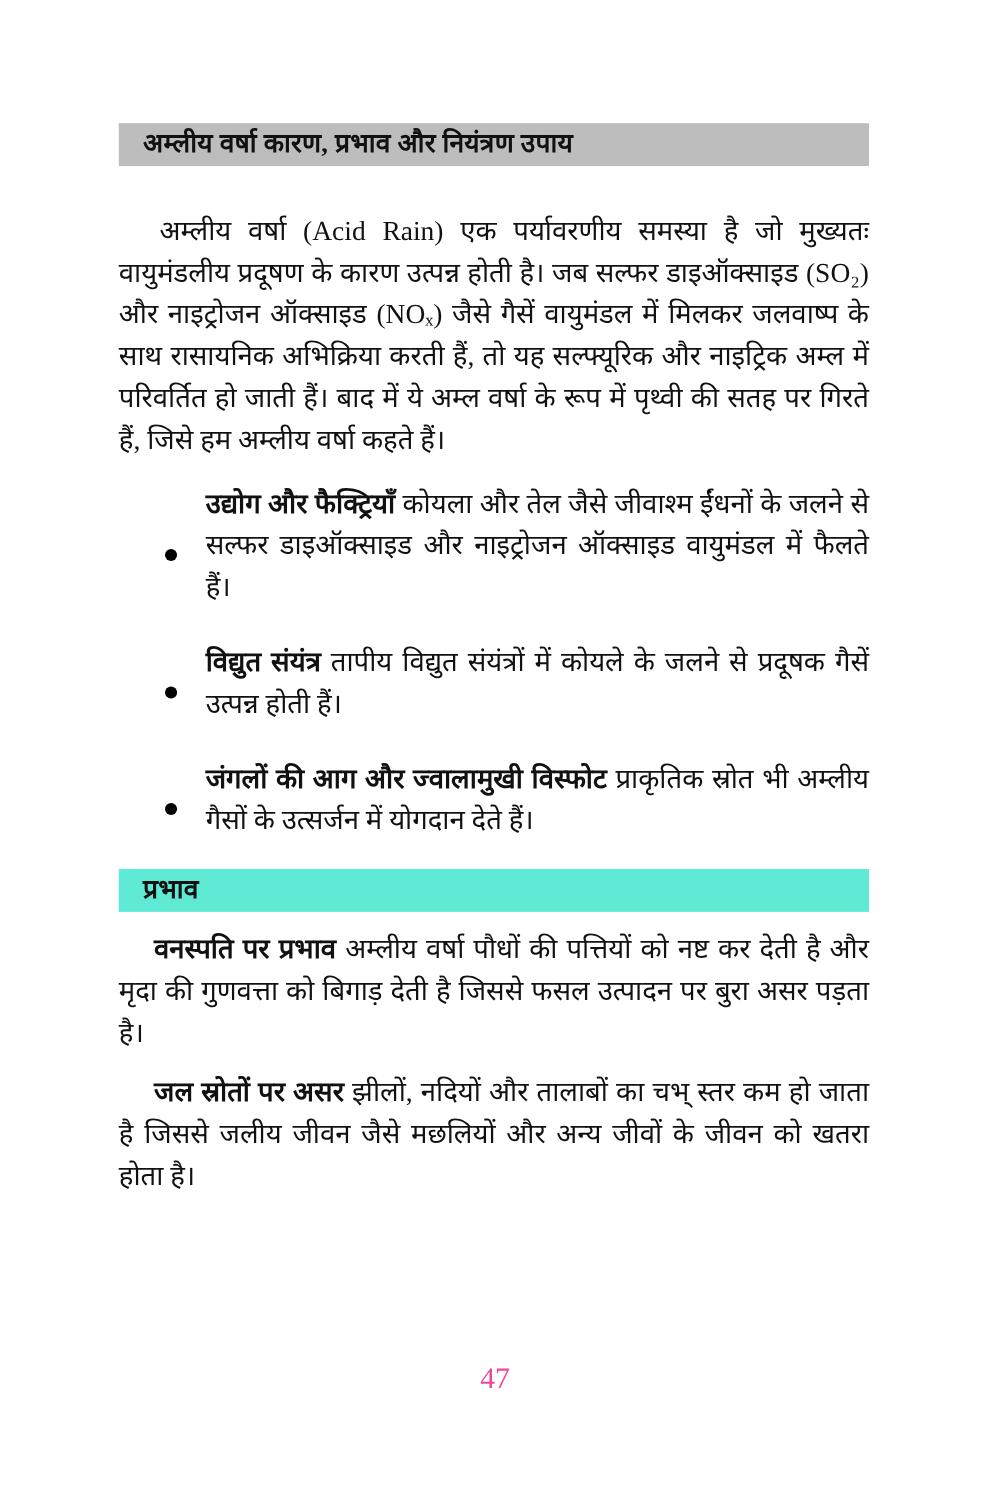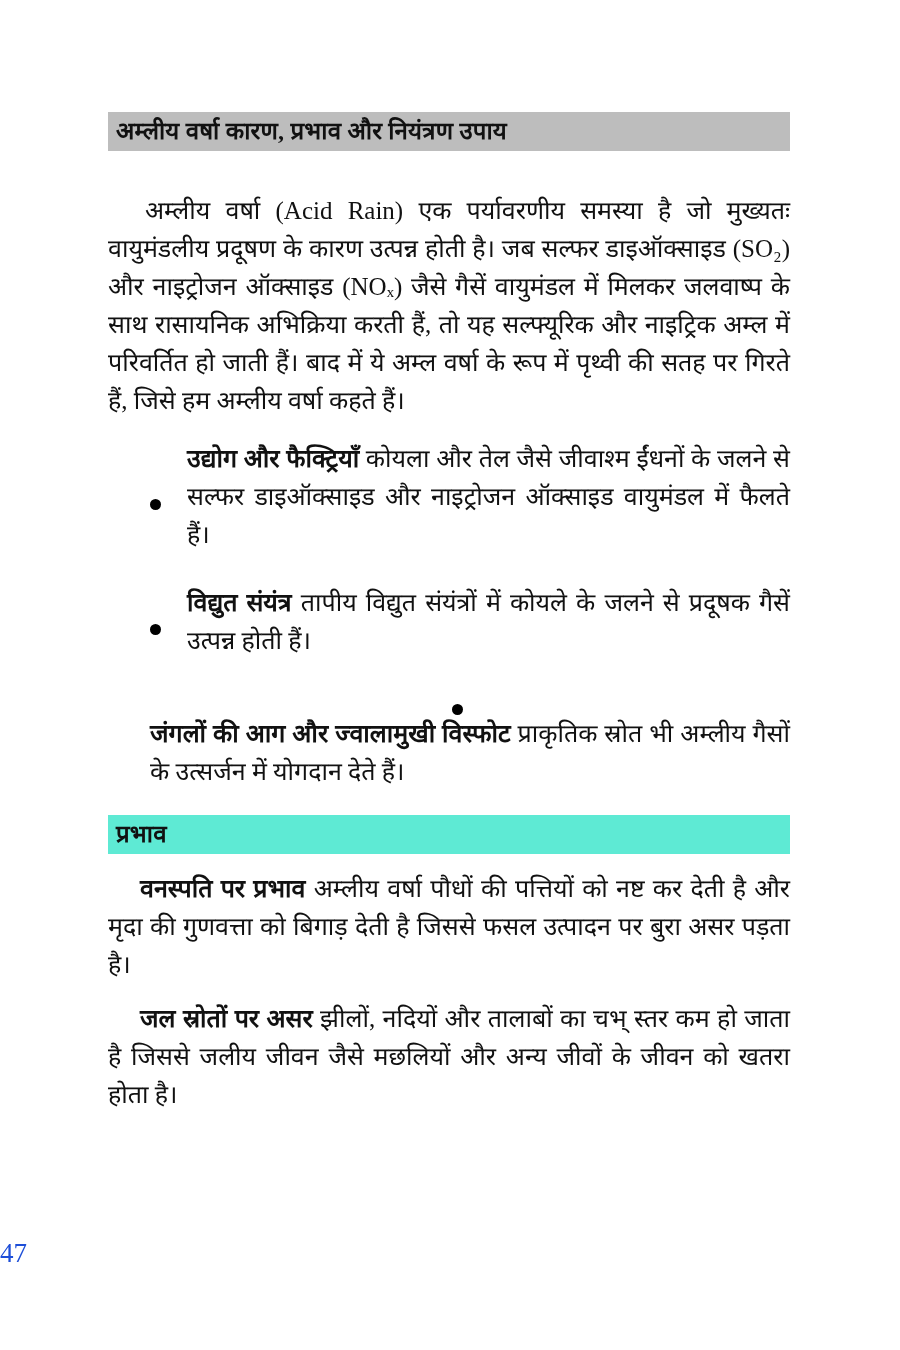--- a/index.html
+++ b/index.html
@@ -17,21 +17,21 @@
     padding: 112px 110px 0 108px;
     font-family: "Liberation Serif", "DejaVu Serif", serif;
     color: #111111;
     overflow: hidden;
   }
   .section-bar {
     background: #bdbdbd;
     font-weight: bold;
     font-size: 24px;
     line-height: 30px;
-    padding: 4px 10px 5px 8px;
+    padding: 4px 10px 5px 22px;
     letter-spacing: 0.2px;
   }
   .bar-main   { margin-bottom: 0; }
   .bar-causes { margin-top: 24px; }
   .bar-effects{ margin-top: 24px; }
 
   p.body-par {
     font-size: 25px;
     line-height: 38px;
     text-align: justify;
@@ -45,43 +45,43 @@
   ul.bullet-list {
     list-style: none;
     margin: 20px 0 0 0;
     padding: 0 0 0 42px;
   }
   ul.bullet-list li {
     display: flex;
     align-items: center;
     margin-bottom: 30px;
   }
-  ul.bullet-list li:last-child { margin-bottom: 0; flex-direction: column; }
+  ul.bullet-list li:last-child { margin-bottom: 0; }
   .dot {
     flex: 0 0 auto;
     width: 11px;
     height: 11px;
     border-radius: 50%;
     background: #000;
     margin: 14px 26px 0 0;
   }
   .li-text {
     flex: 1 1 auto;
     font-size: 25px;
     line-height: 38px;
     text-align: justify;
   }
   .page-number {
     position: absolute;
     left: 0;
     right: 0;
     top: 1238px;
-    text-align: left;
+    text-align: center;
     font-size: 27px;
-    color: #1d4ed8;
+    color: #ec4899;
   }
 </style>
 </head>
 <body>
 
 <div class="page" style="background: rgb(255, 255, 255); color: rgb(17, 17, 17);">
 
   <div class="section-bar bar-main" style="background: rgb(189, 189, 189);">
     <span>अम्लीय वर्षा कारण, प्रभाव और नियंत्रण उपाय</span>
   </div>

